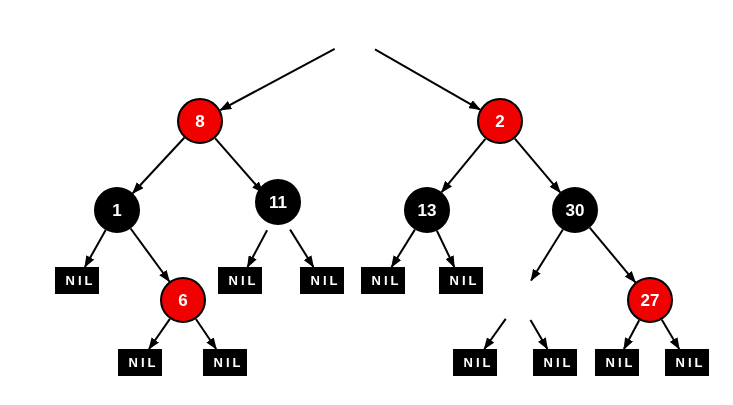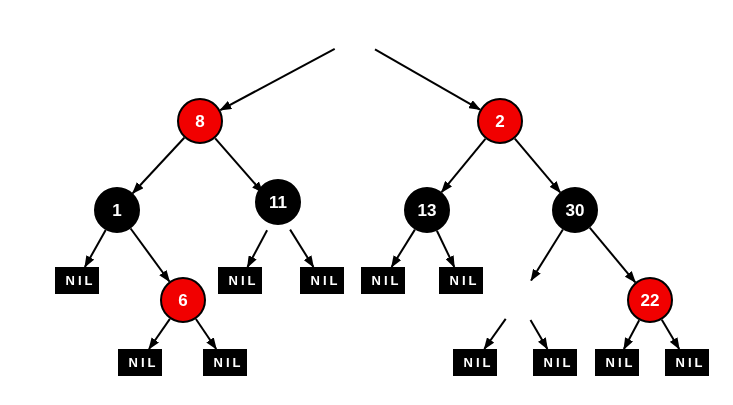--- a/index.html
+++ b/index.html
@@ -107,21 +107,21 @@
   <div class="node black" style="left:404px; top:187px;">
     <span>13</span>
   </div>
   <div class="node black" style="left:552px; top:187px;">
     <span>30</span>
   </div>
   <div class="node red" style="left:160px; top:277px;">
     <span>6</span>
   </div>
   <div class="node red" style="left:627px; top:277px;">
-    <span>22</span>
+    <span>27</span>
   </div>
 
   <div class="nil" style="left:55px;  top:267px;">
       <span>NIL</span>
     </div>
   <div class="nil" style="left:218px; top:267px;">
       <span>NIL</span>
     </div>
   <div class="nil" style="left:300px; top:267px;">
       <span>NIL</span>

